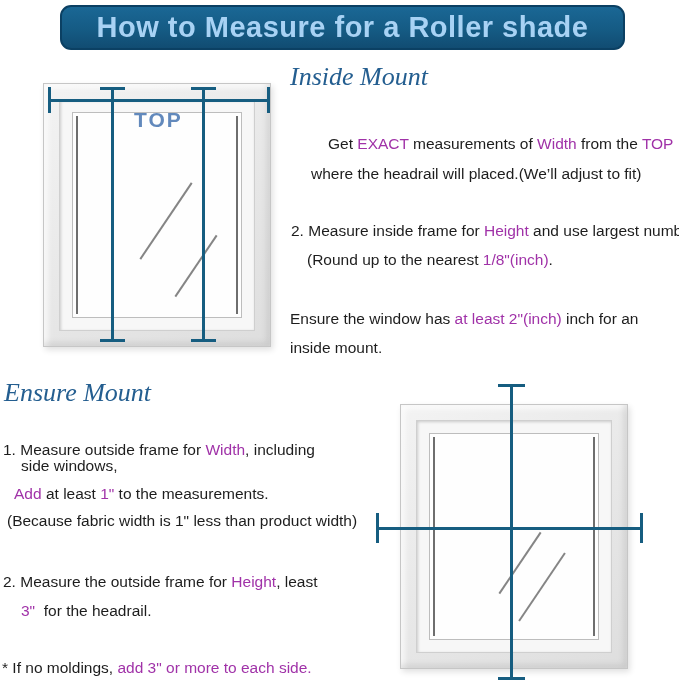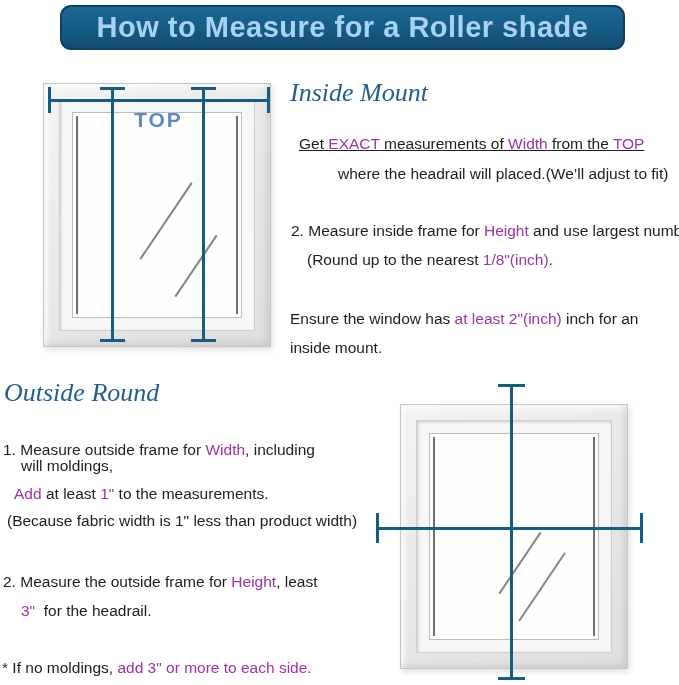--- a/index.html
+++ b/index.html
@@ -51,25 +51,25 @@
   .w2-hline {left:377px;top:527px;width:266px;height:3px;}
   .w2-tickl {left:376px;top:513px;width:3px;  height:30px;}
   .w2-tickr {left:640px;top:513px;width:3px;  height:30px;}
 
   .top-label{position:absolute;left:134px;top:108px;z-index:6;
              font-size:21px;font-weight:600;letter-spacing:2px;color:#6289BC;}
 
   
   .heading{position:absolute;font-family:"Liberation Serif",serif;font-style:italic;
            font-size:26px;color:#245E90;white-space:nowrap;}
-  .h-inside{left:290px;top:62px;margin-top:16px;}
+  .h-inside{left:290px;top:62px;}
   .h-outside{left:4px;top:378px;}
   .line{position:absolute;font-size:15.5px;color:#1d1d1d;white-space:nowrap;line-height:20px;}
   .accent{color:#A032A8;}
-  .i1l1{left:291px;top:104px;} .i1l2{left:299px;top:134px;text-decoration:underline;} .i1l3{left:311px;top:164px;margin-left:27px;}
+  .i1l1{left:291px;top:104px;} .i1l2{left:328px;top:134px;} .i1l3{left:311px;top:164px;}
   .i2l1{left:291px;top:221px;} .i2l2{left:307px;top:250px;}
   .inl1{left:290px;top:309px;} .inl2{left:290px;top:338px;}
   .o1l1{left:3px;top:428px;margin-top:12px;}  .o1l2{left:21px;top:456px;}
   .o1l3{left:14px;top:484px;} .o1l4{left:7px;top:511px;}
   .o2l1{left:3px;top:572px;}  .o2l2{left:21px;top:601px;}
   .onote{left:2px;top:658px;}
 </style>
 </head>
 <body>
 
@@ -116,27 +116,27 @@
     <span>(Round up to the nearest </span><span class="accent">1/8"(inch)</span><span>.</span>
   </div>
 
   <div class="line inl1">
     <span>Ensure the window has </span><span class="accent">at least 2"(inch)</span><span> inch for an</span>
   </div>
   <div class="line inl2">
     <span>inside mount.</span>
   </div>
 
-  <div class="heading h-outside">Outside Round</div>
+  <div class="heading h-outside">Ensure Mount</div>
 
   <div class="line o1l1">
     <span>1. Measure outside frame for </span><span class="accent">Width</span><span>, including</span>
   </div>
   <div class="line o1l2">
-    <span>will moldings,</span>
+    <span>side windows,</span>
   </div>
   <div class="line o1l3">
     <span class="accent">Add</span><span> at least </span><span class="accent">1"</span><span> to the measurements.</span>
   </div>
   <div class="line o1l4">
     <span>(Because fabric width is 1" less than product width)</span>
   </div>
 
   <div class="line o2l1">
     <span>2. Measure the outside frame for </span><span class="accent">Height</span><span>, least</span>

